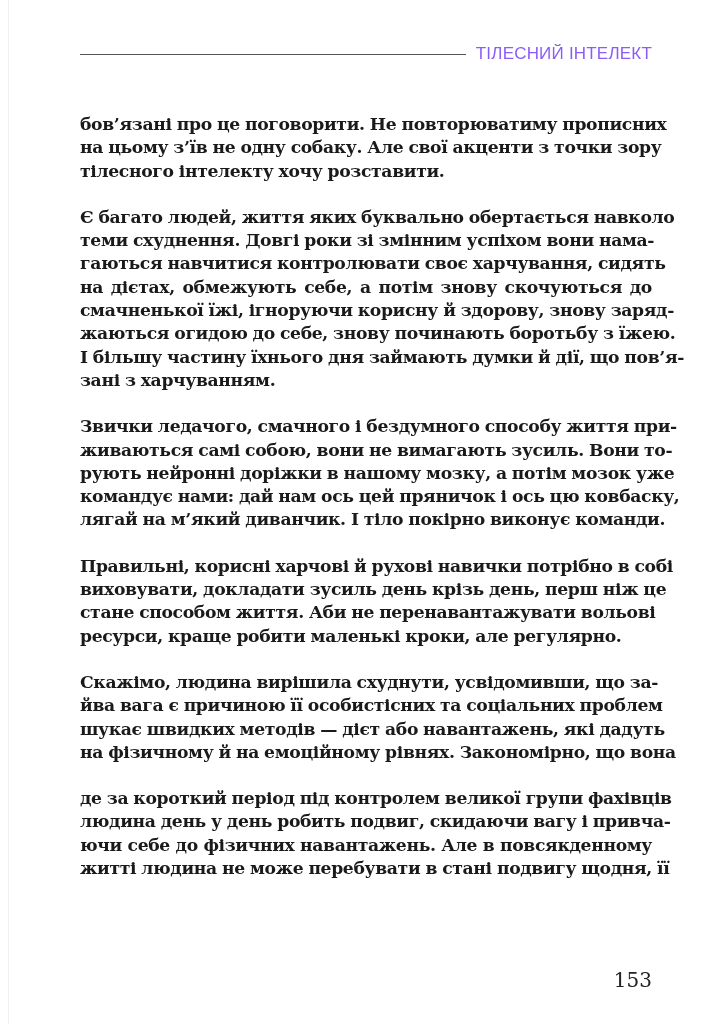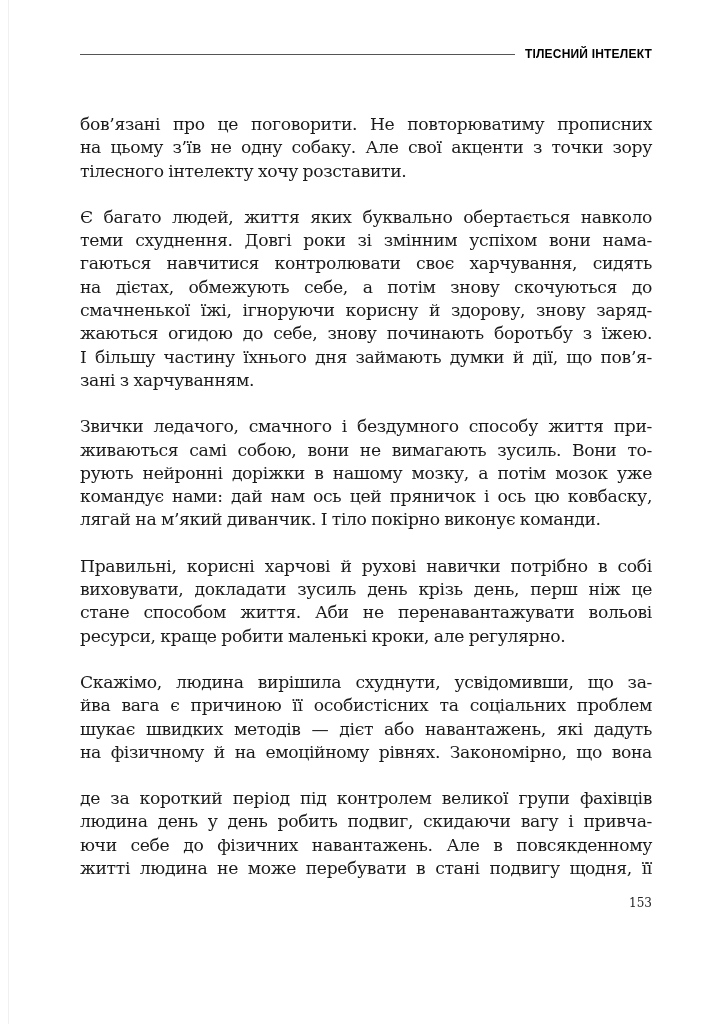--- a/index.html
+++ b/index.html
@@ -33,31 +33,31 @@
       align-items: center;
     }
     .header-rule {
       flex: 1;
       height: 1px;
       background: #555;
       margin-right: 10px;
     }
     .header-title {
       font-family: "Liberation Sans", sans-serif;
-      font-size: 12px;
+      font-size: 17px;
       letter-spacing: 0.2px;
-      color: #000000;
+      color: #8b5cf6;
       white-space: nowrap;
-      font-weight: bold;
     }
     .body-text {
       position: absolute;
       top: 113px;
       left: 80px;
       width: 572px;
+      font-weight: bold;
     }
     .para {
       margin: 0 0 23px 0;
       font-size: 17.2px;
       line-height: 23.3px;
       text-align: justify;
       letter-spacing: -0.35px;
       word-spacing: -0.5px;
     }
     .line {
@@ -65,23 +65,23 @@
       text-align: justify;
       text-align-last: justify;
       white-space: nowrap;
       overflow: visible;
     }
     .line.last {
       text-align-last: left;
     }
     .page-number {
       position: absolute;
-      top: 896px;
+      top: 968px;
       right: 70px;
-      font-size: 12px;
+      font-size: 20px;
       color: #222;
     }
   </style>
 </head>
 <body>
 
 <div class="page-edge"></div>
 
 <header class="running-header">
   <div class="header-rule"></div>

